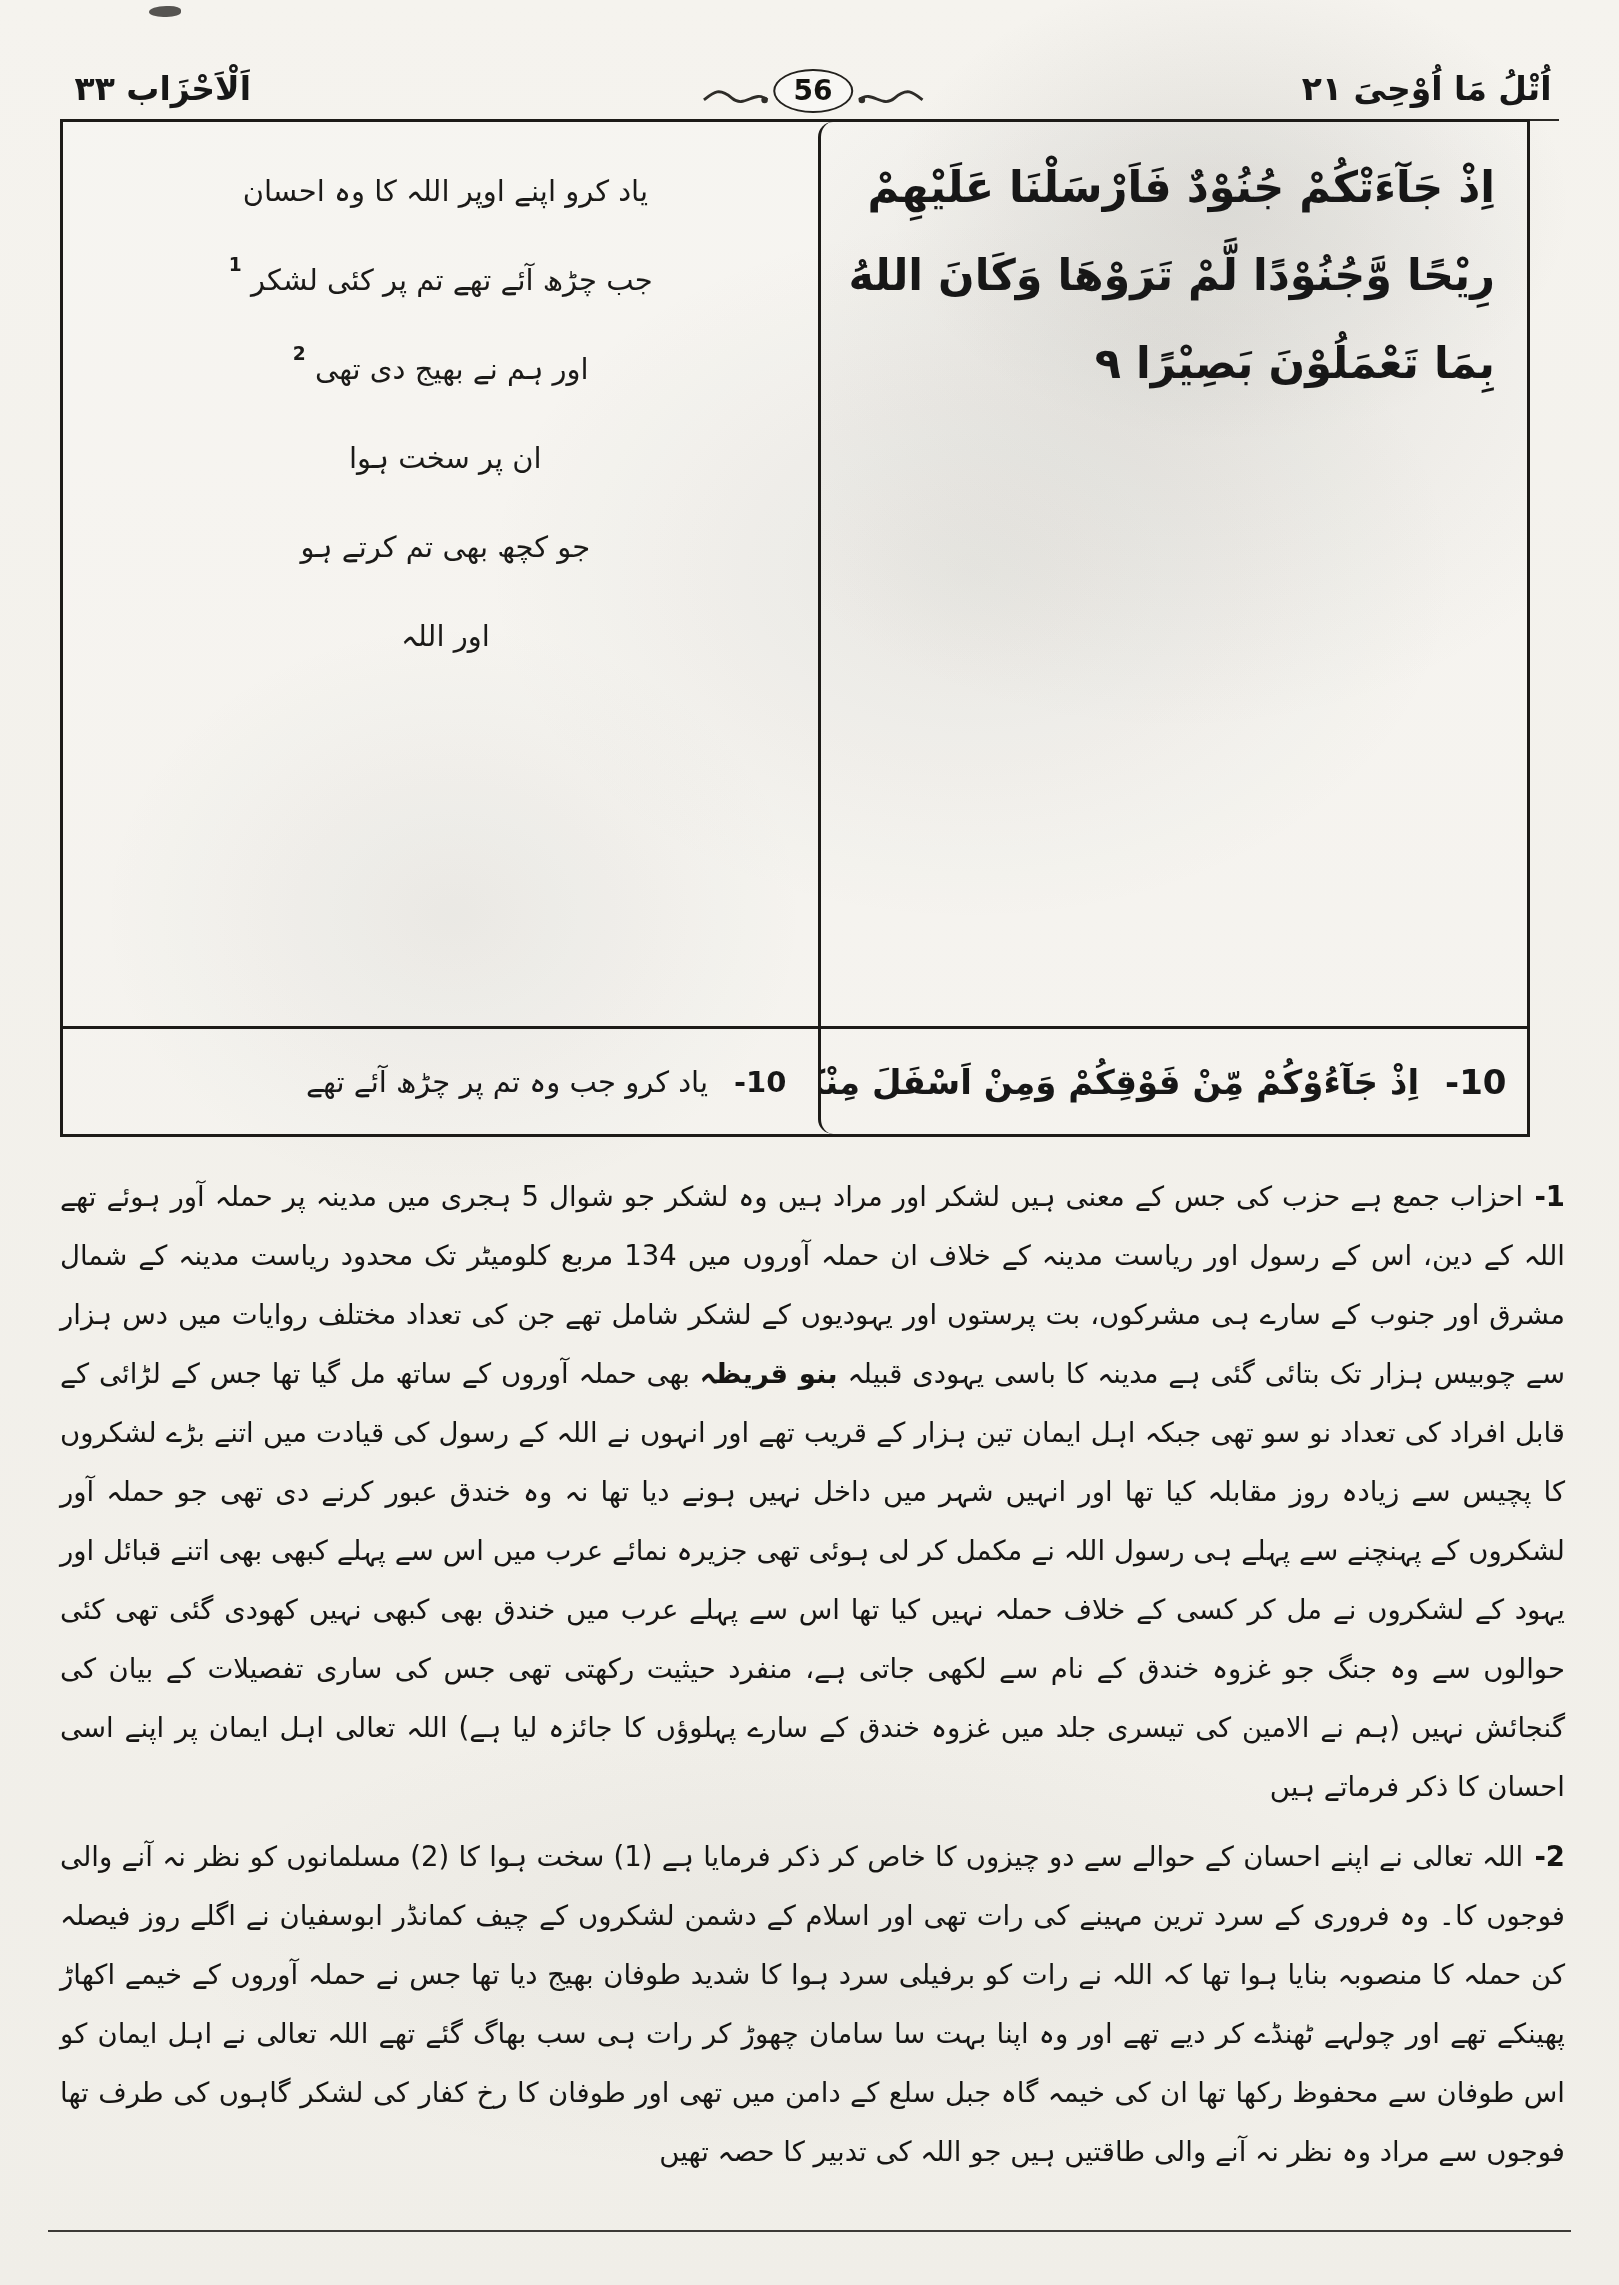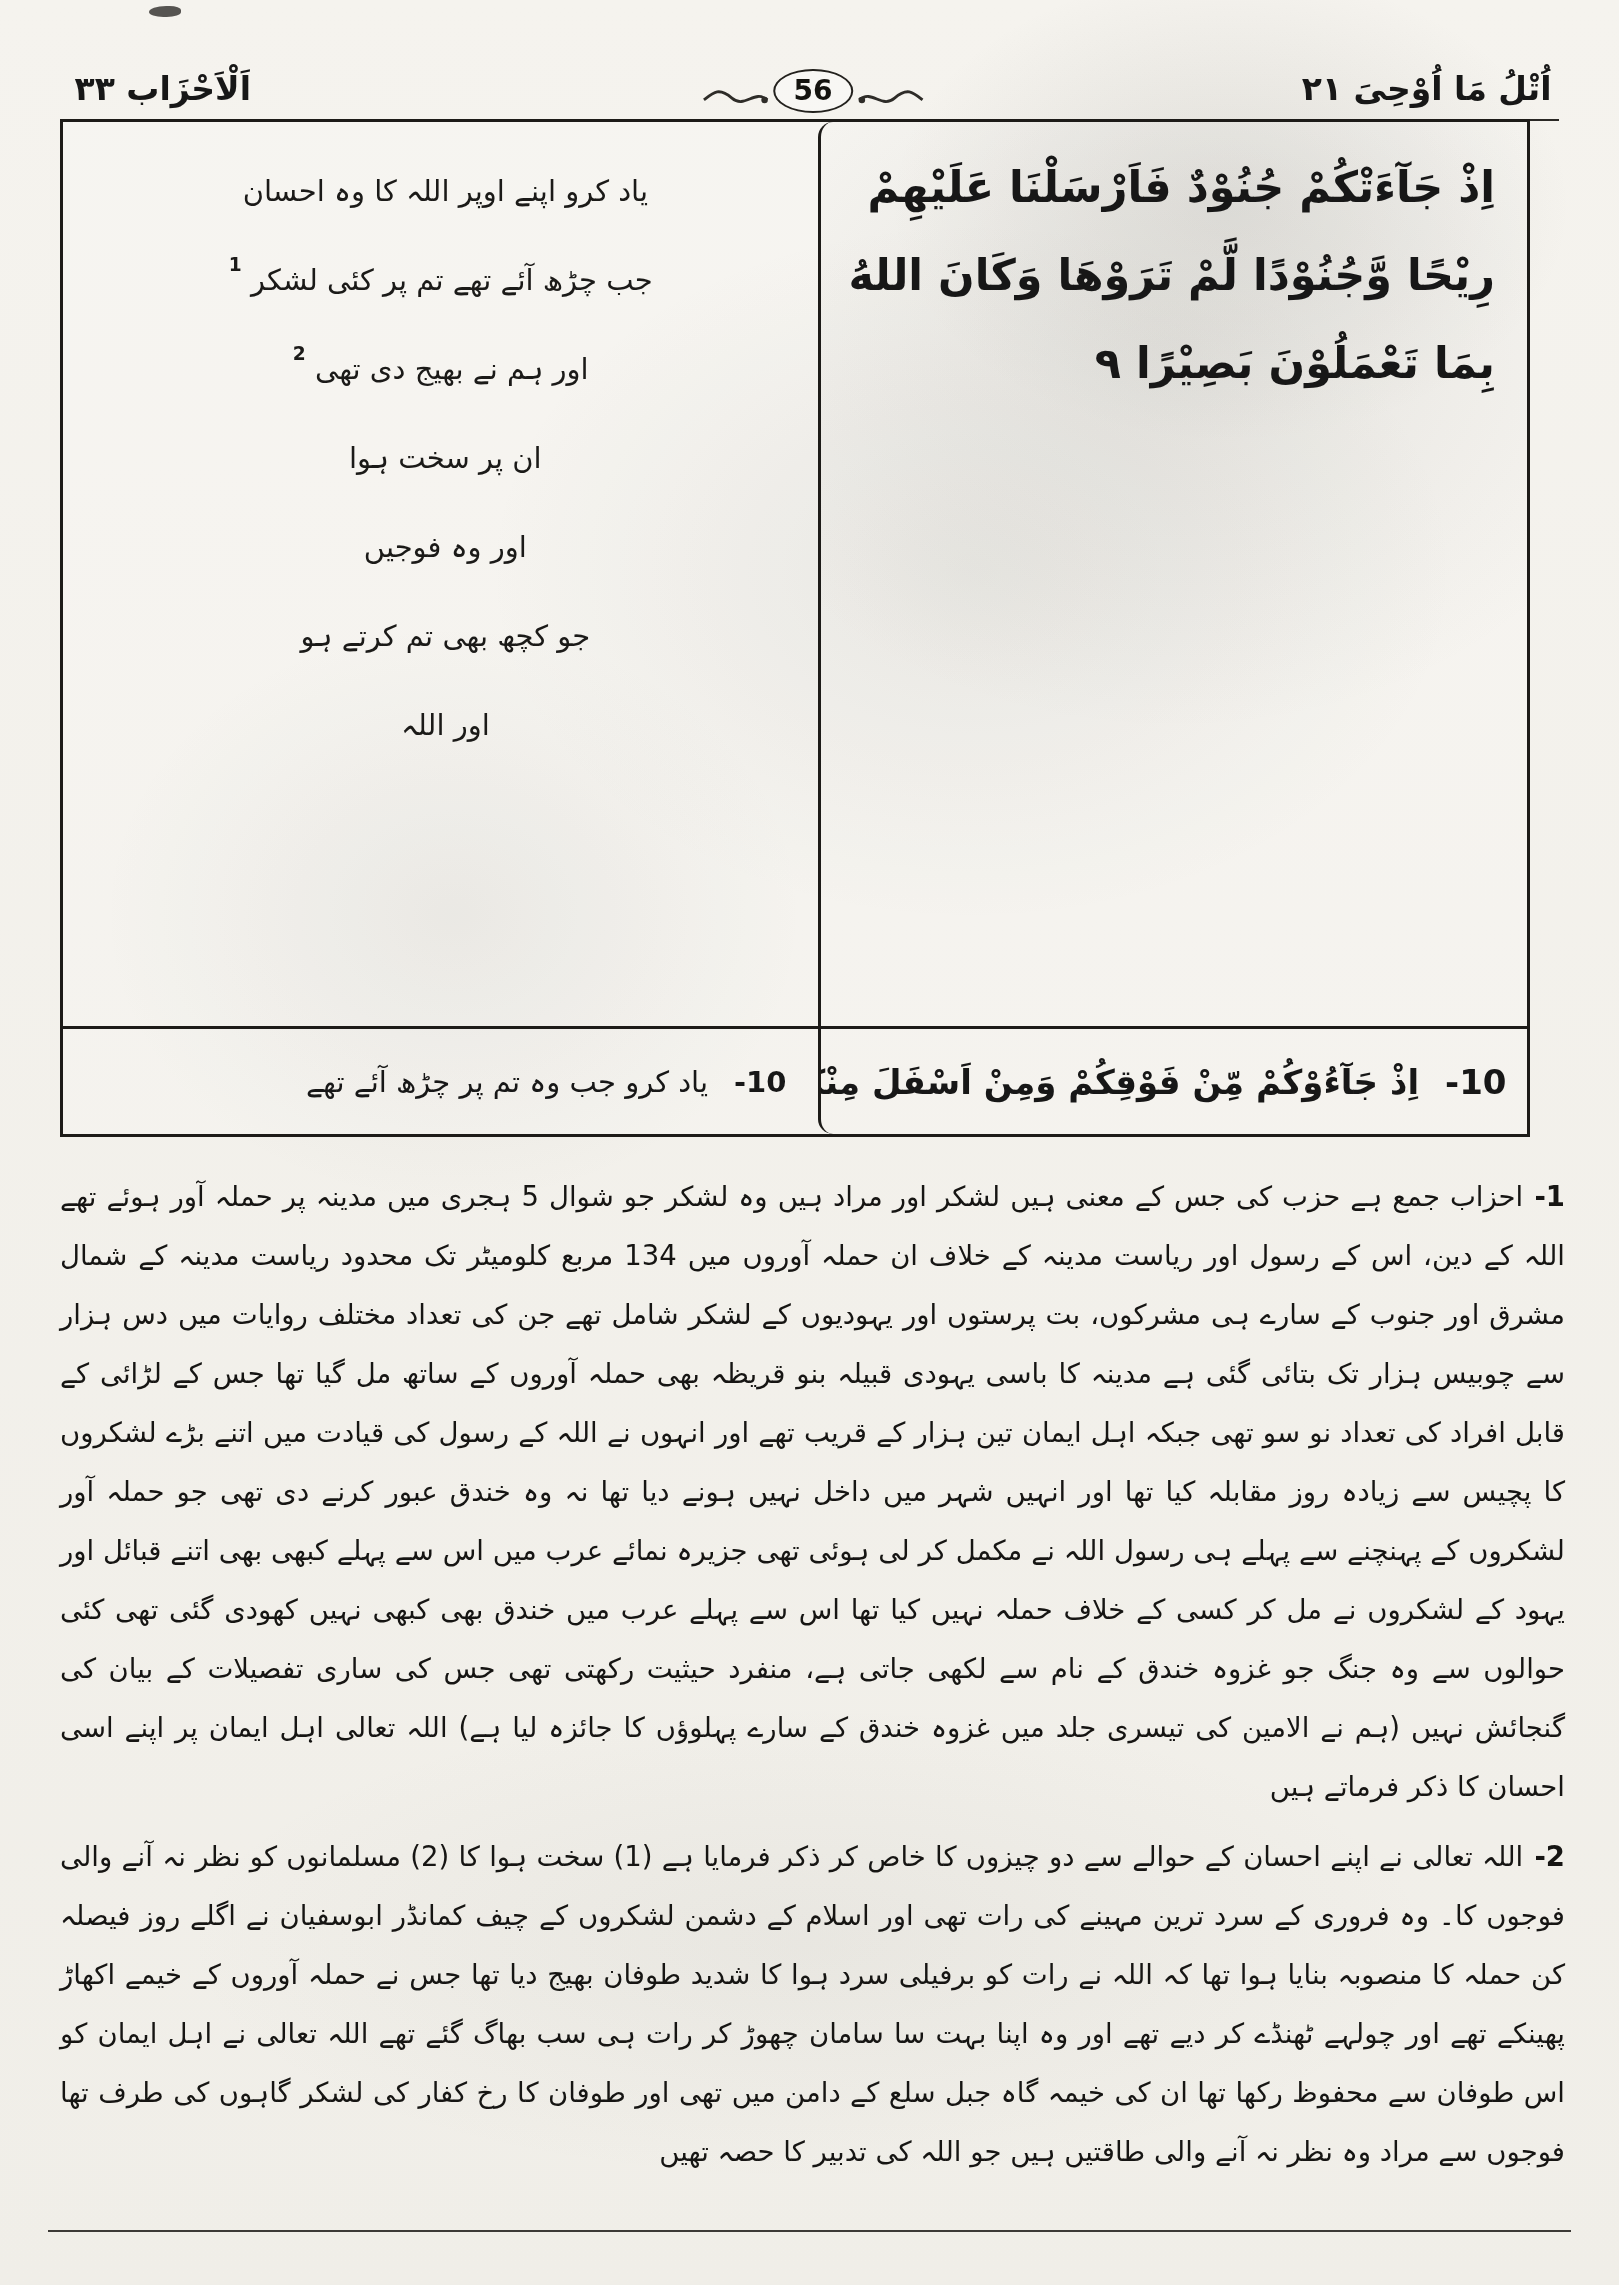--- a/index.html
+++ b/index.html
@@ -90,21 +90,21 @@
   .vnum { margin-left:26px; font-weight:bold;text-align:right; }
 
   
   .footnotes {
     position:absolute; top:1167px; right:54px; left:60px;
     font-size:27.5px; line-height:59px;
     text-align:justify; color:#161513;
   }
   .footnote { margin-bottom:11.2px; }
   .fn-num { margin-left:11.2px; font-weight:bold; }
-  .fn-bold { font-weight:normal; }
+  .fn-bold { font-weight:bold; }
 
   .bottom-rule {
     position:absolute; right:48px; left:48px; bottom:54px;
     border-top:2.8px solid #3c3a36;
   }
 </style>
 </head>
 <body>
 
 <div class="page">
@@ -151,24 +151,20 @@
         </div>
         <div class="phrase">
           <span>اور ہم نے بھیج دی تھی</span>
           <span class="note">2</span>
         </div>
         <div class="phrase">
           <span>ان پر سخت ہوا</span>
           <span class="note"></span>
         </div>
         <div class="phrase">
-          <span>اور وہ فوجیں</span>
-          <span class="note"></span>
-        </div>
-        <div class="phrase">
           <span>جو کچھ بھی تم کرتے ہو</span>
           <span class="note"></span>
         </div>
         <div class="phrase">
           <span>اور اللہ</span>
           <span class="note"></span>
         </div>
       </div>
       <div class="col-foot cell-urdu">
         <span class="vnum">10-</span>

